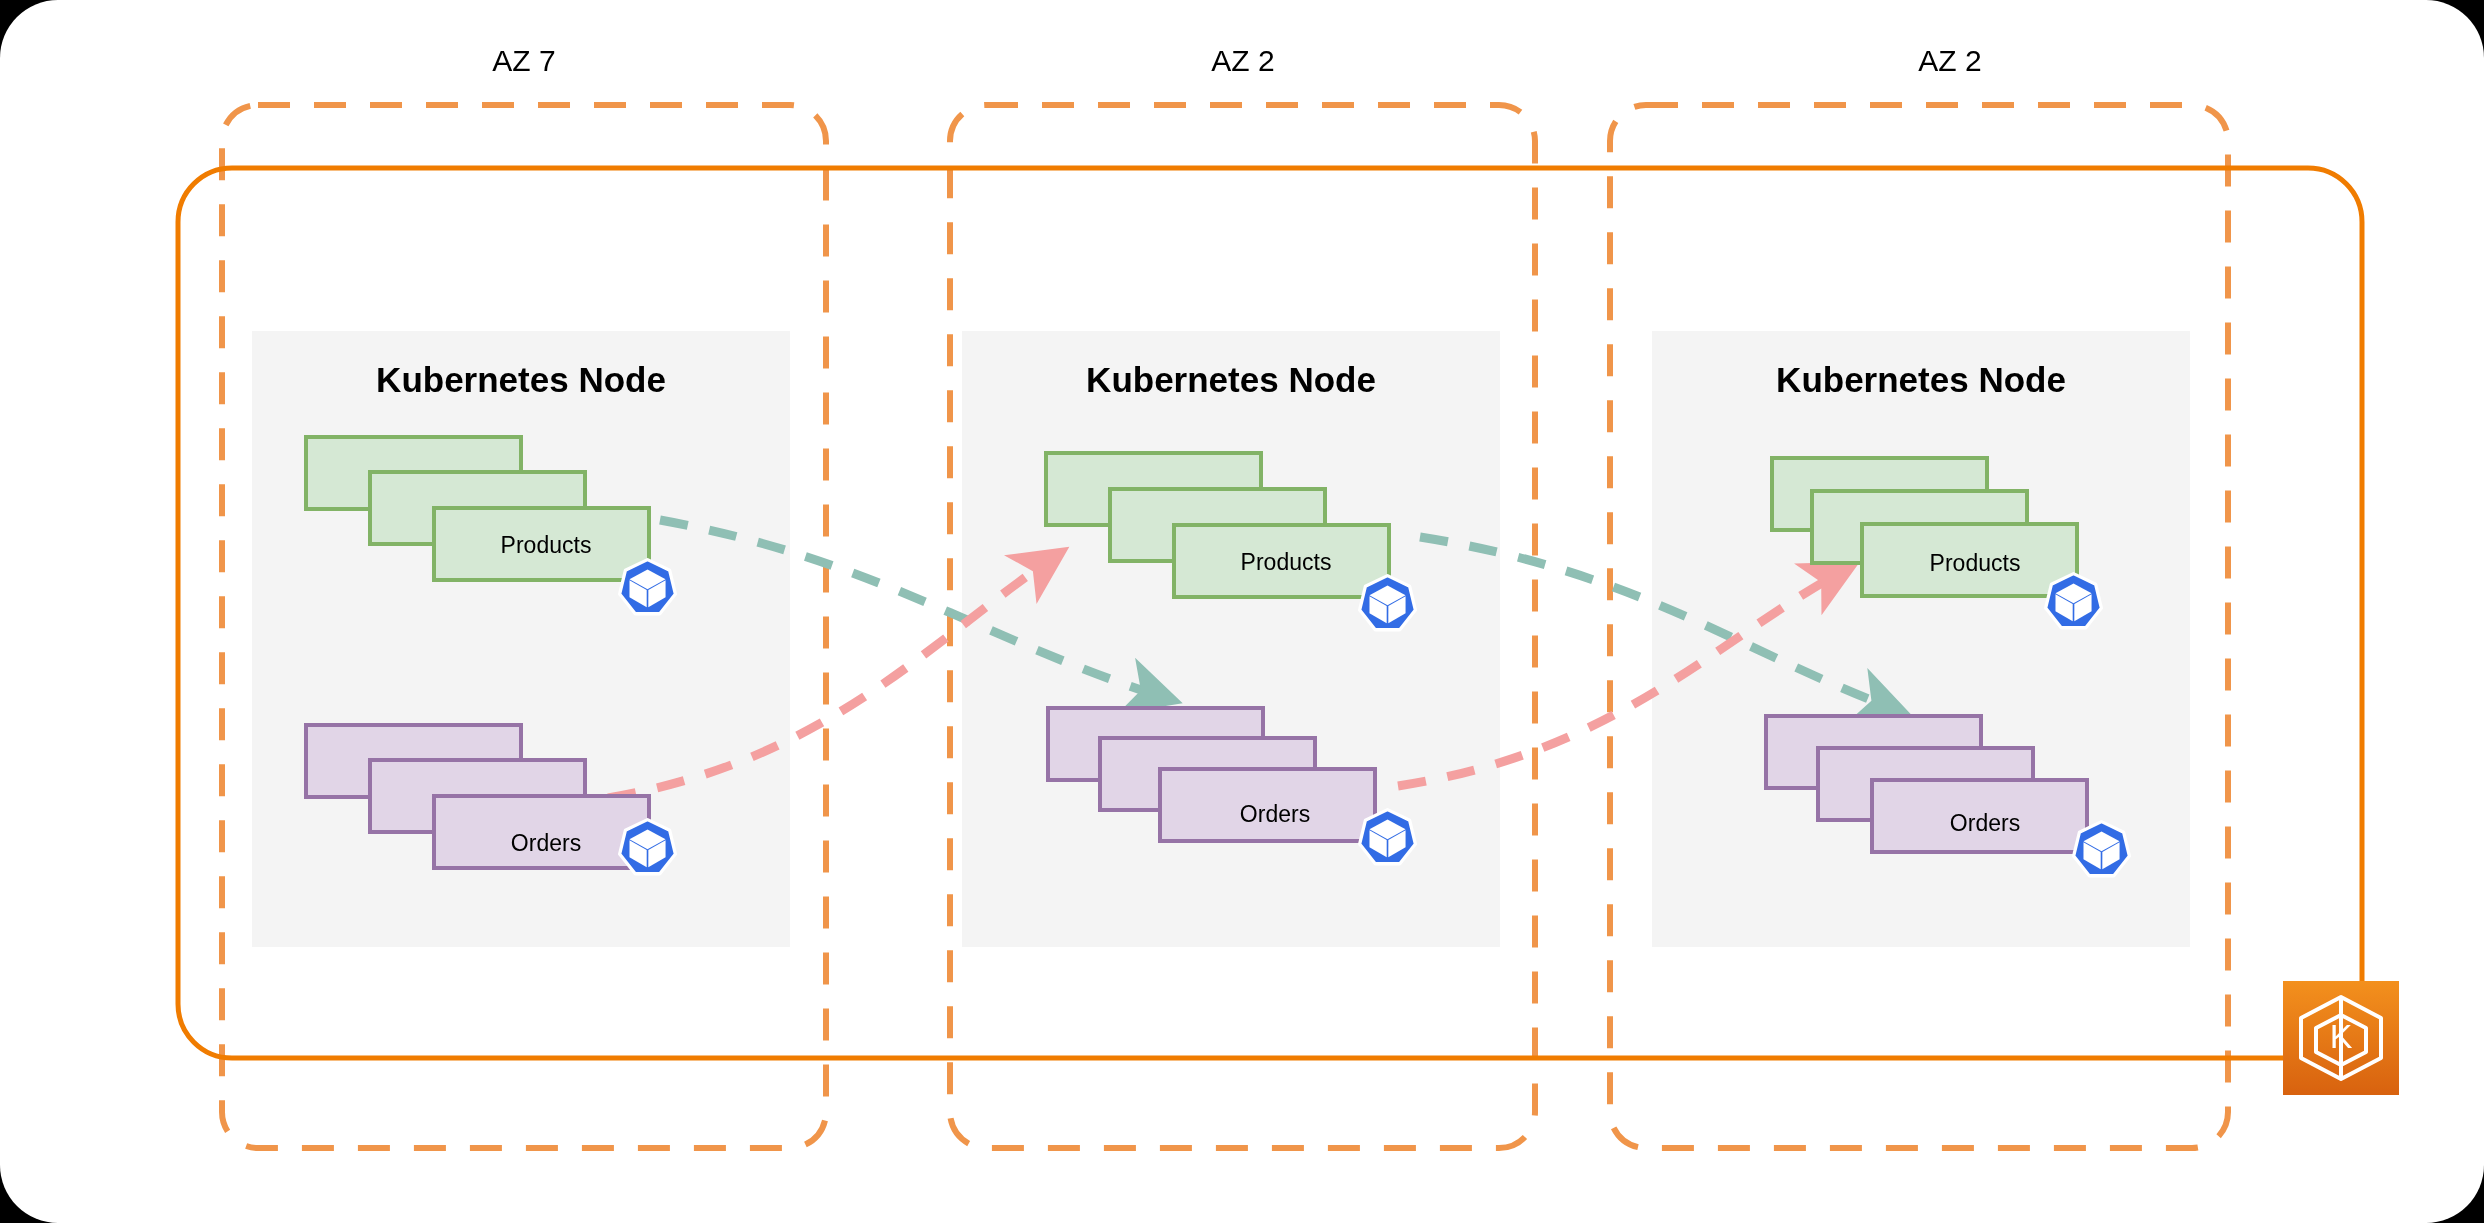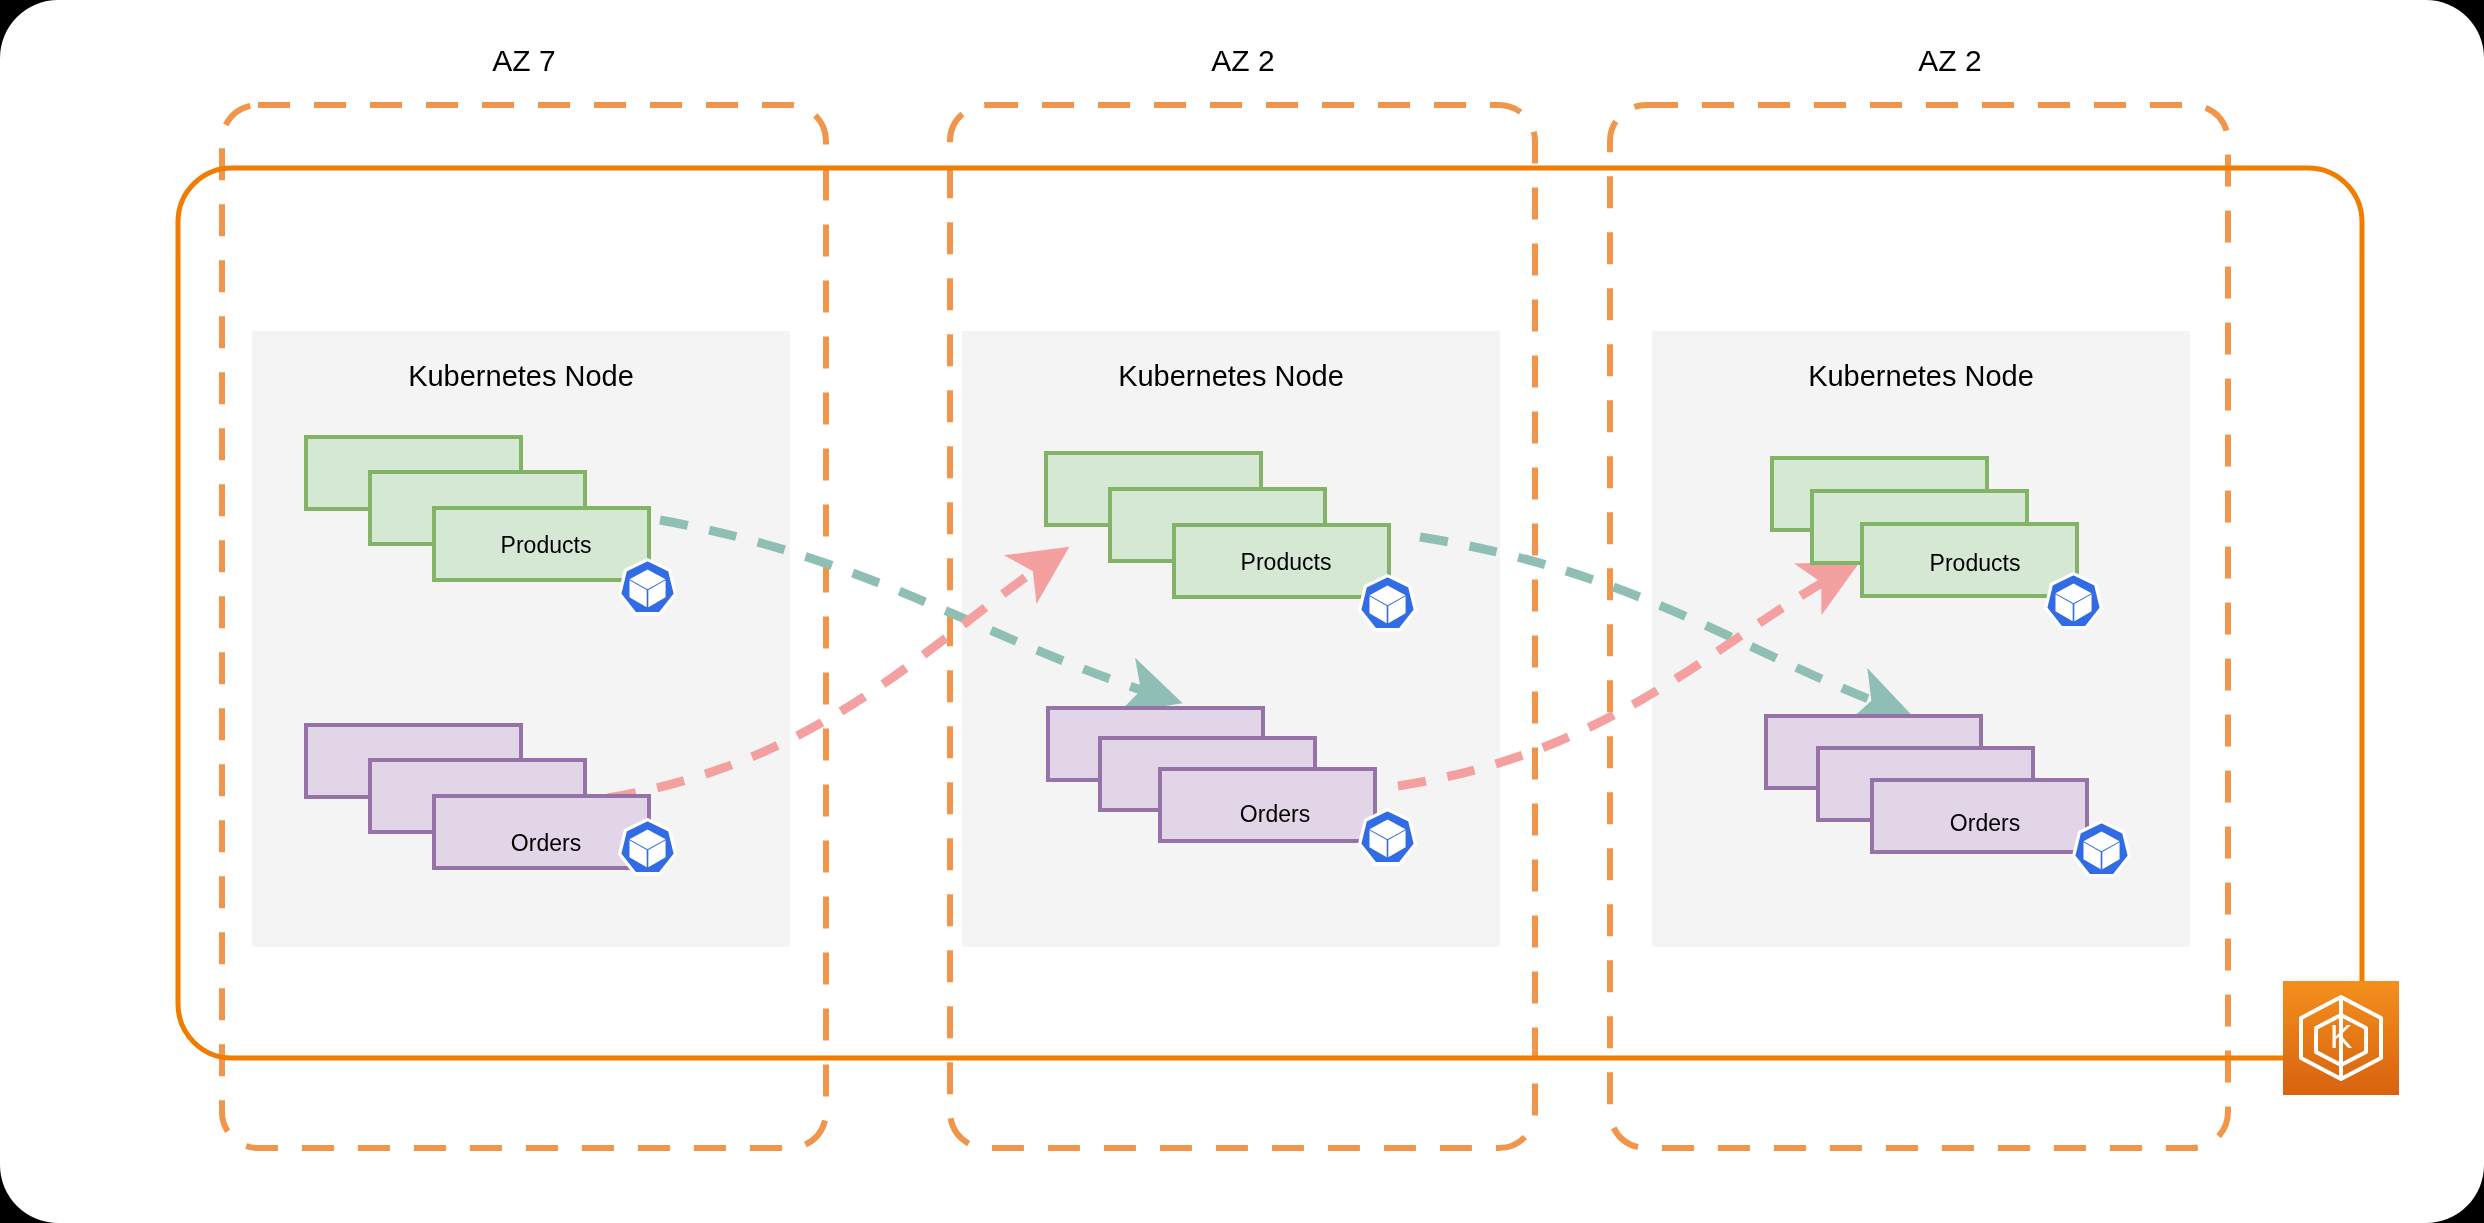--- a/index.html
+++ b/index.html
@@ -35,24 +35,25 @@
     color: #000000;
     font-size: 30px;
     font-family: "Liberation Sans", sans-serif;
     text-align: center;
     white-space: nowrap;
     transform: translateX(-50%);
   }
   .node-title {
     position: absolute;
     color: #000000;
-    font-size: 29px;
+    font-size: 35px;
     font-family: "Liberation Sans", sans-serif;
     white-space: nowrap;
     transform: translateX(-50%);
+    font-weight: bold;
   }
   .pod-label {
     position: absolute;
     color: #000000;
     font-size: 23px;
     font-family: "Liberation Sans", sans-serif;
     text-align: center;
     white-space: nowrap;
     transform: translate(-50%, -50%);
   }

